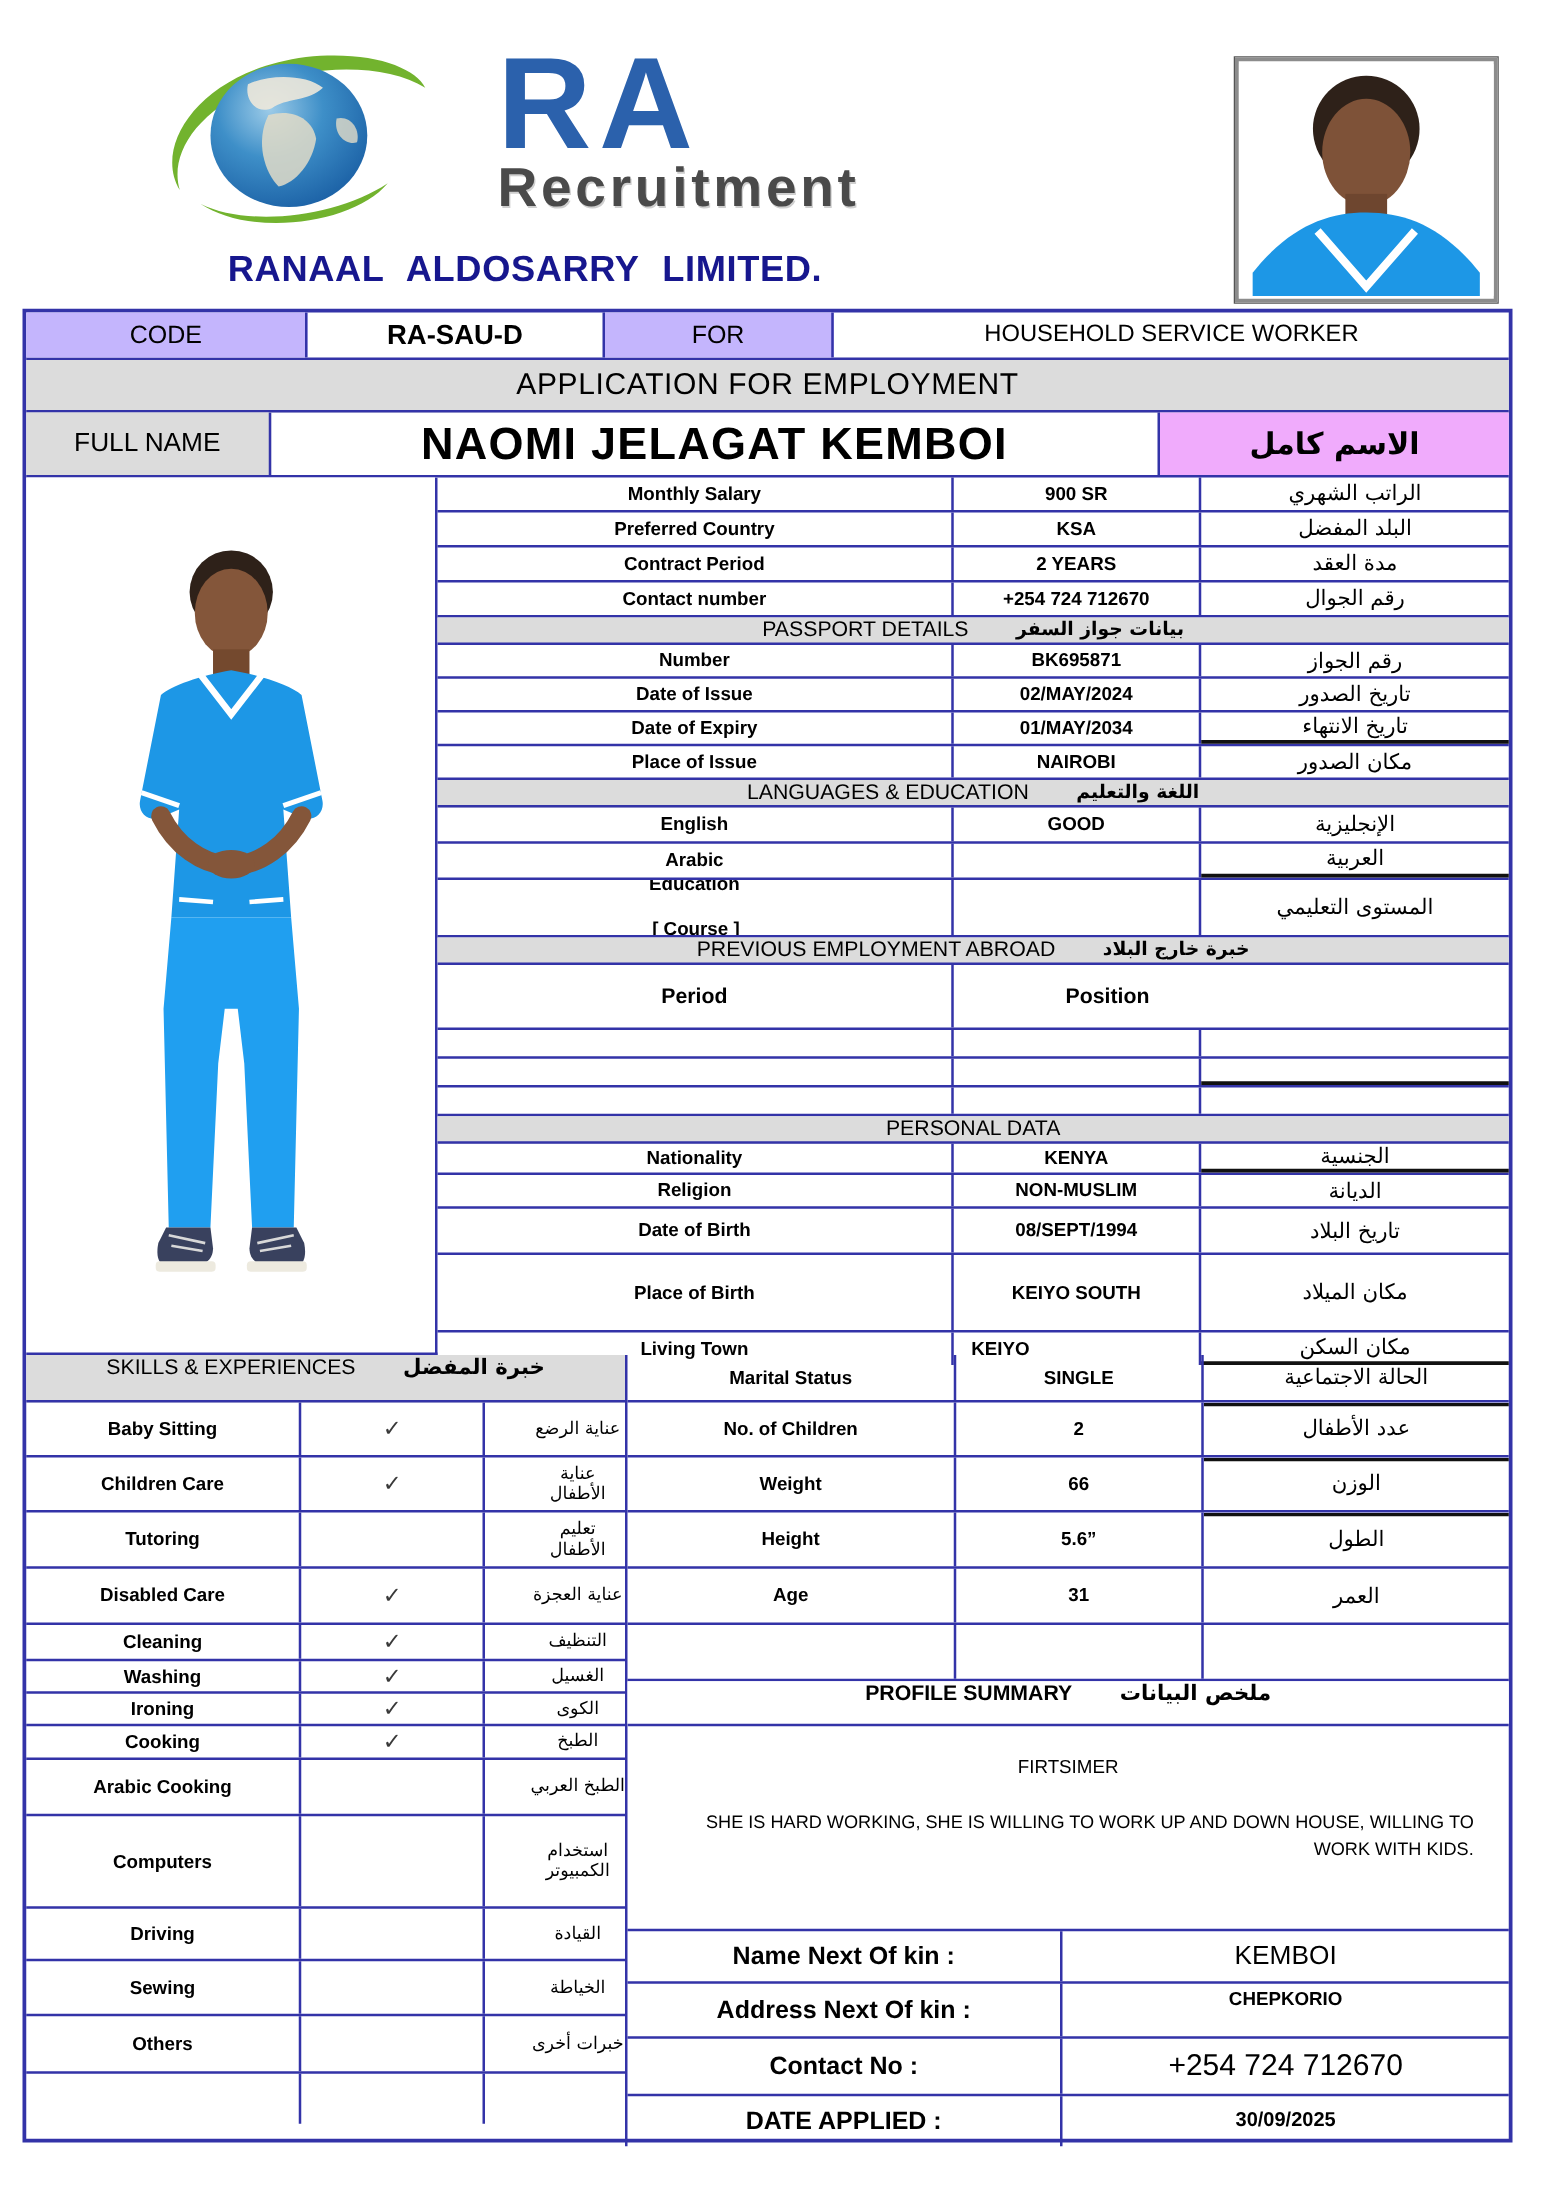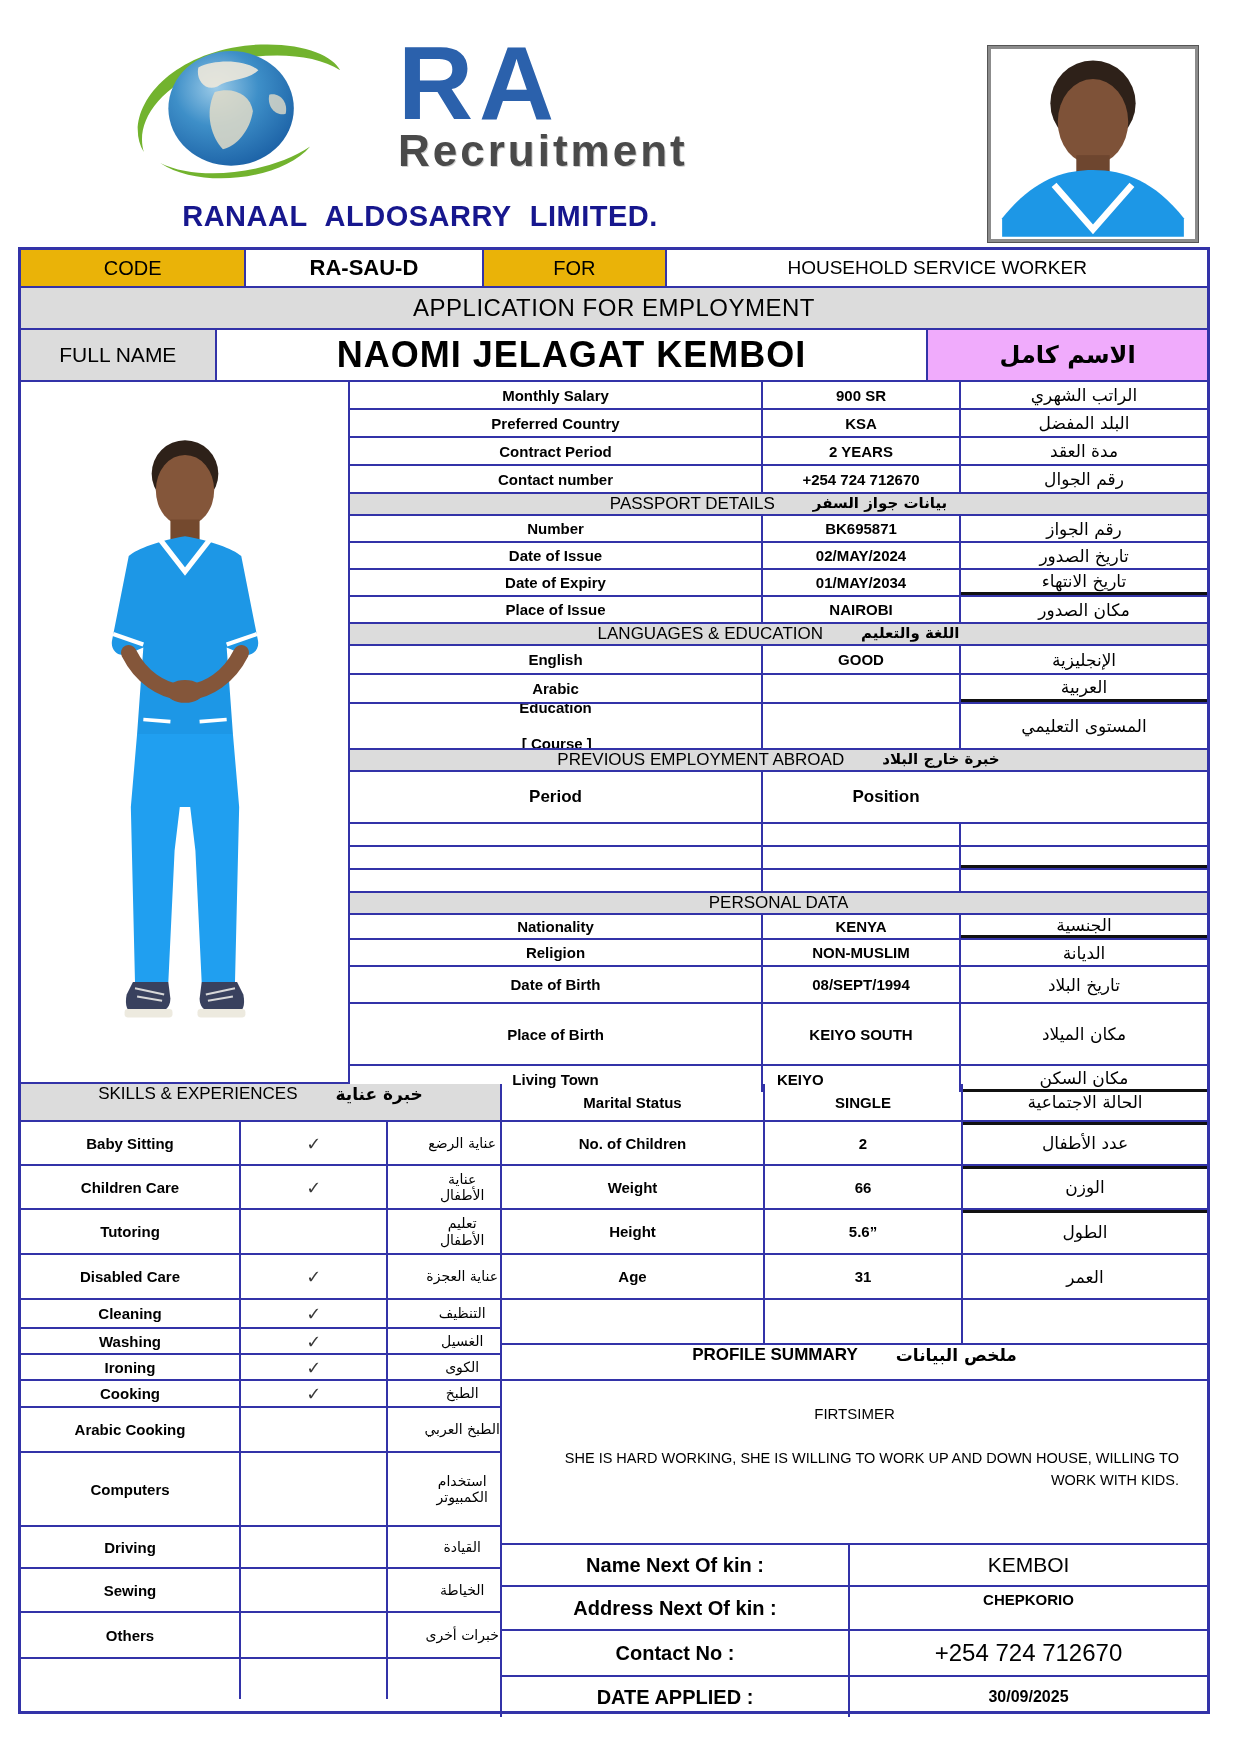--- a/index.html
+++ b/index.html
@@ -19,21 +19,21 @@
               border: 3px solid #8c8c8c; box-shadow: 0 0 0 1px #555; background: #fff; }
   .headshot svg { width: 100%; height: 100%; display: block; }
 
   
   .table { position: absolute; left: 18px; top: 243px; width: 1192px; height: 1467px;
            border: 3px solid #3333A8; background: #fff; }
   .row { display: flex; width: 100%; border-bottom: 2px solid #3333A8; }
   .c { border-right: 2px solid #3333A8; display: flex; align-items: center; justify-content: center;
        text-align: center; overflow: hidden; }
   .c:last-child { border-right: none; }
-  .bluebg { background: #eab308; }
+  .bluebg { background: #c4b5fd; }
   .graybg { background: #DCDCDC; }
   .ar { font-family: "DejaVu Sans", sans-serif; direction: rtl; font-size: 17px; }
   .lab { font-weight: bold; font-size: 15px; }
   .val { font-weight: bold; font-size: 15px; }
 
   
   .code-row { height: 38px; font-size: 20px; }
   .code-row .c { font-weight: 500; }
   .cell-code { width: 19%; } .cell-codeval { width: 20%; font-weight: bold !important; font-size: 22px; }
   .cell-for { width: 15.5%; } .cell-forval { width: 45.5%; font-size: 19px; }
@@ -297,21 +297,21 @@
         <div class="row u3" style="height:26px; border-bottom:none">
           <div class="c lab cl">Living Town</div>
           <div class="c val cv val-left">KEIYO</div>
           <div class="c ar ca black-b">مكان السكن</div>
         </div>
       </div>
 
       <div class="skills-block">
         <div class="row hdr" style="height:38px">
           <span class="en">SKILLS &amp; EXPERIENCES</span>
-          <span class="arh" style="font-size:17px">خبرة عناية</span>
+          <span class="arh" style="font-size:17px">خبرة المفضل</span>
         </div>
 
         <div class="row sk" style="height:44px">
           <div class="c lab cn">Baby Sitting</div>
           <div class="c cc">
               <span class="check">✓</span>
             </div>
           <div class="c ar cs">عناية الرضع</div>
         </div>
         <div class="row sk" style="height:44px">

